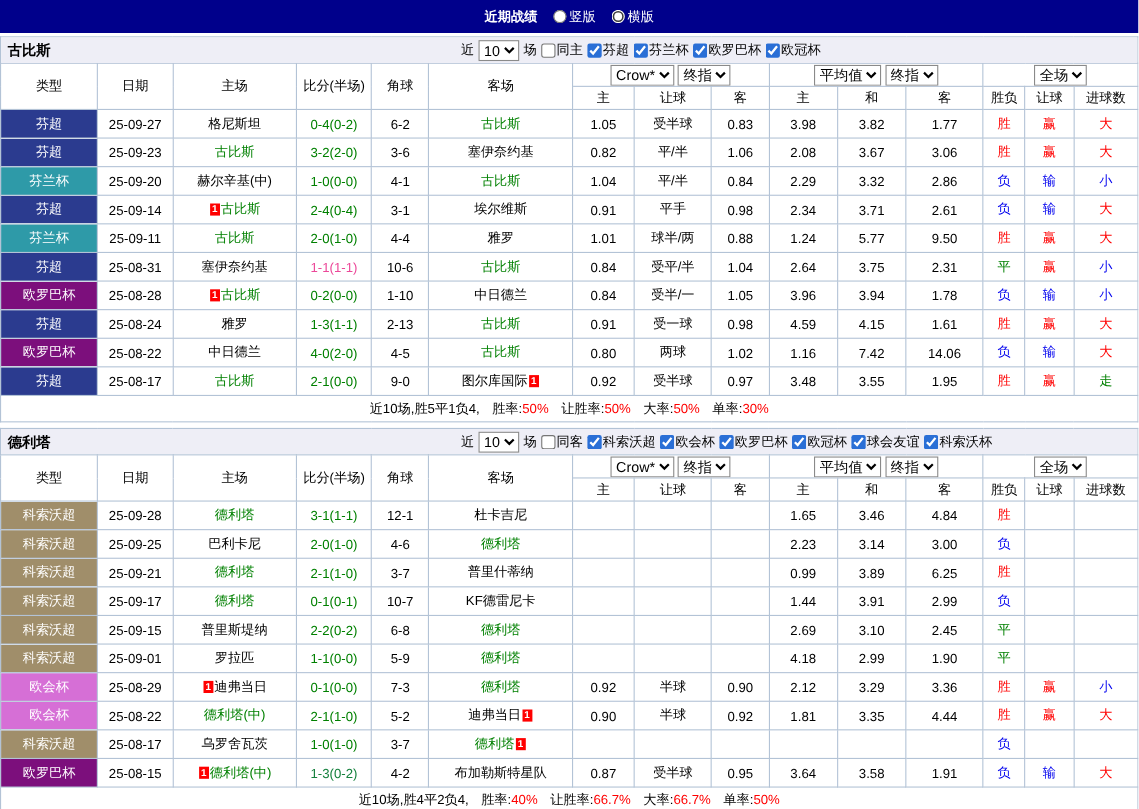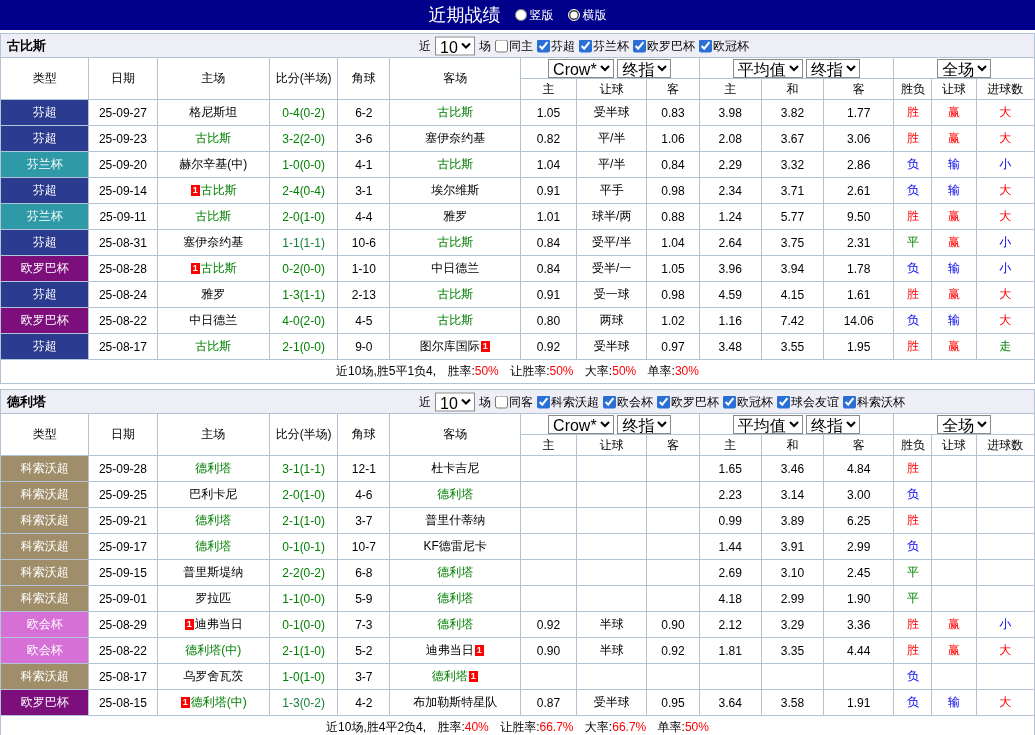--- a/index.html
+++ b/index.html
@@ -6,39 +6,39 @@
   html,body { margin:0; padding:0; background:#fff; }
   body {
     width:1035px;
     font-family:"Liberation Sans","DejaVu Sans",sans-serif;
     font-size:12px; color:#000;
   }
   .topbar {
     height:30px; background:#00008b; color:#fff;
     display:flex; align-items:center; justify-content:center; gap:14px;
   }
-  .topbar .title { font-size:18px; font-weight:normal; }
+  .topbar .title { font-size:12px; font-weight:bold; }
   .radio-opt { display:inline-flex; align-items:center; gap:3px; font-size:12px; cursor:pointer; }
   .radio-opt input { accent-color:#fff; width:12px; height:12px; margin:0; }
 
   table.stats {
     width:1035px; border-collapse:collapse; table-layout:fixed;
     border:1px solid #8fa5bd; margin-top:3px;
   }
   table.stats td {
     border:1px solid #b3c3d6; text-align:center; padding:0 2px;
     height:26px; overflow:hidden; white-space:nowrap; font-size:12px;
   }
   tr.team-row td { background:#eeeef6; height:24px; position:relative; text-align:left; }
   .team-name { position:absolute; left:6px; top:50%; transform:translateY(-50%); font-weight:bold; font-size:13px; }
   .filters { position:absolute; left:418px; top:50%; transform:translateY(-50%);
              display:inline-flex; align-items:center; gap:4px; white-space:nowrap; }
   .chk { display:inline-flex; align-items:center; gap:1px; cursor:pointer; }
   .chk input { width:13px; height:13px; margin:0; accent-color:#2a6fd6; }
-  select.sel { font-size:16px; height:19px; background:#fff; border:1px solid #8a8a8a; }
+  select.sel { font-size:13px; height:19px; background:#fff; border:1px solid #8a8a8a; }
   tr.hdr td { height:21px; background:#fff; }
   tr.sumrow td { height:24px; background:#fff; }
   .sl { margin-left:8px; }
   .sv { color:#ff0000; }
   td.league { color:#fff; }
   .card {
     display:inline-block; background:#ff0000; color:#fff;
     font-size:9px; font-weight:bold; width:9px; height:11px; line-height:11px;
     text-align:center; margin:0 1px; vertical-align:1px;
   }
@@ -221,21 +221,21 @@
         <td>5.77</td>
         <td>9.50</td>
         <td style="color: rgb(255, 0, 0);">胜</td>
         <td style="color: rgb(255, 0, 0);">赢</td>
         <td style="color: rgb(255, 0, 0);">大</td>
       </tr>
       <tr>
         <td class="league" style="background: rgb(43, 59, 143);">芬超</td>
         <td>25-08-31</td>
         <td><span>塞伊奈约基</span></td>
-        <td style="color: #15803d;">1-1(1-1)</td>
+        <td style="color: #ec4899;">1-1(1-1)</td>
         <td>10-6</td>
         <td><span style="color: rgb(0, 128, 0);">古比斯</span></td>
         <td>0.84</td>
         <td>受平/半</td>
         <td>1.04</td>
         <td>2.64</td>
         <td>3.75</td>
         <td>2.31</td>
         <td style="color: rgb(0, 128, 0);">平</td>
         <td style="color: rgb(255, 0, 0);">赢</td>

